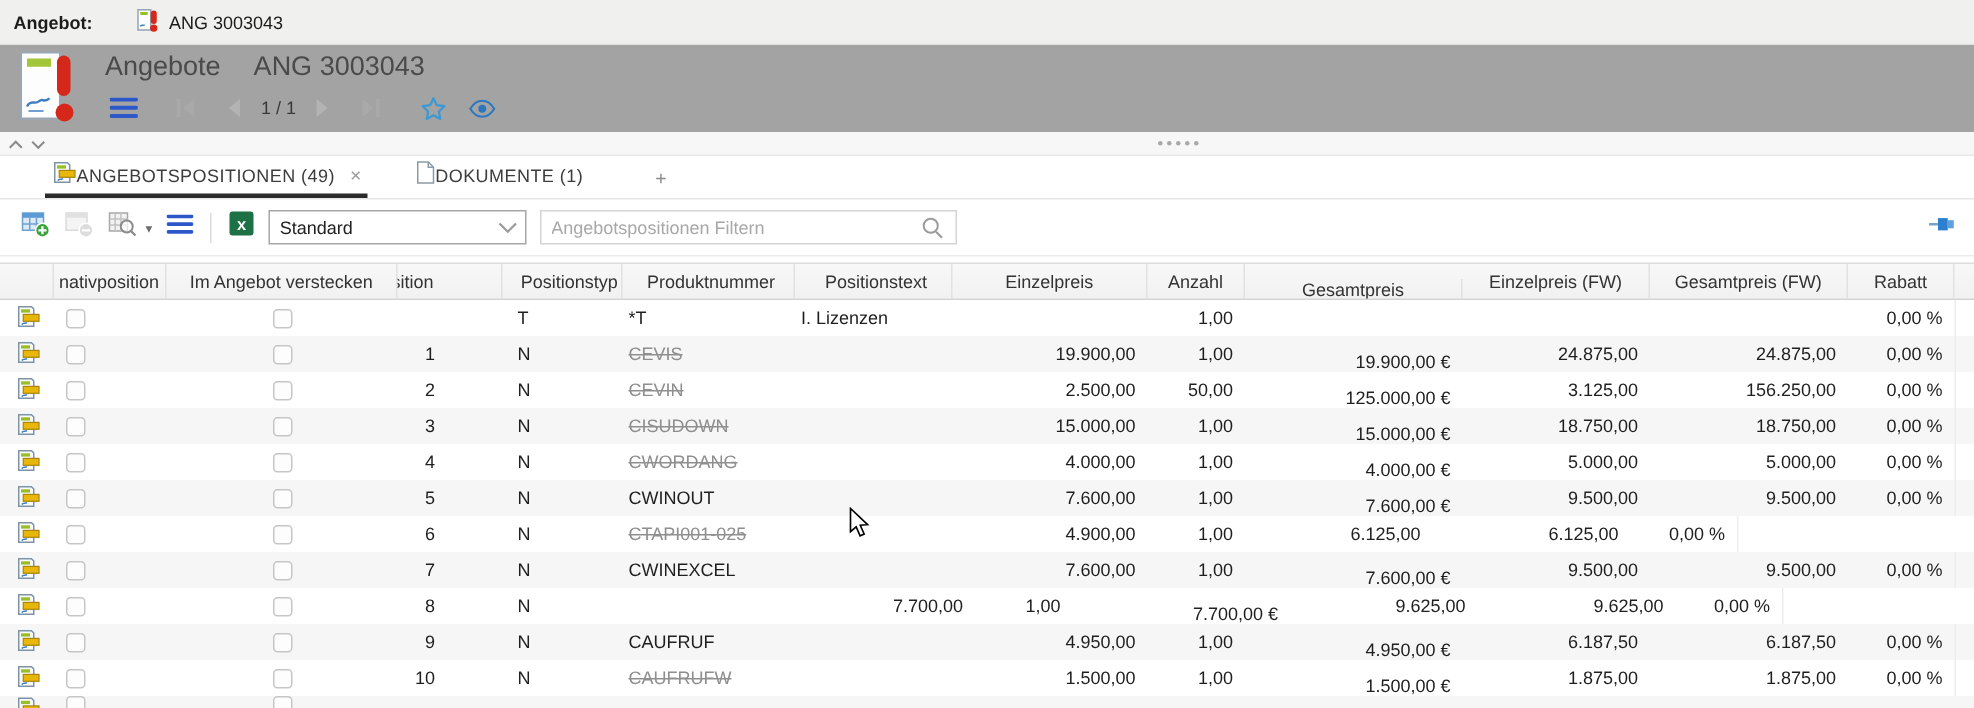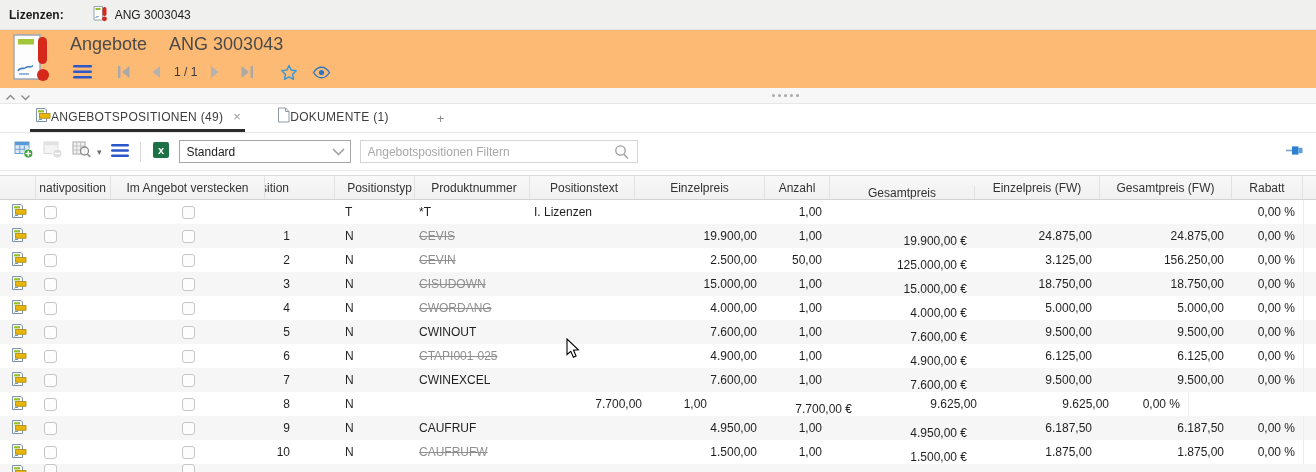--- a/index.html
+++ b/index.html
@@ -7,21 +7,21 @@
   body { font-family:"Liberation Sans", sans-serif; color:#2e2e2e; }
   .app { position:relative; width:1316px; height:472px; overflow:hidden; background:#fff; }
 
   
   .history-bar { height:30px; background:#f0f0ef; border-bottom:1px solid #e3e3e3;
     display:flex; align-items:center; padding-left:9px; font-size:12px; }
   .history-label { font-weight:700; color:#1c1c1c; margin-right:28px; }
   .history-item { display:flex; align-items:center; gap:6px; color:#1c1c1c; cursor:default; }
 
   
-  .record-header { height:58px; background:#fdba74; display:flex; align-items:flex-start; }
+  .record-header { height:58px; background:#a3a3a3; display:flex; align-items:flex-start; }
   .big-icon { margin:3px 0 0 10px; }
   .record-main { margin-left:14px; }
   .title-row { display:flex; gap:22px; font-size:18px; color:#4a4a4a; margin-top:4px; }
   .actions-row { display:flex; align-items:center; margin-top:7px; }
   .icon-btn { display:inline-flex; align-items:center; justify-content:center; width:24px; height:20px; cursor:pointer; }
   .pager-text { font-size:12px; color:#3a3a3a; margin:0 6px; }
   .gap-l { margin-left:18px; } .gap-m { margin-left:8px; }
 
   
   .splitter { position:relative; height:16px; background:#f7f7f7; border-bottom:1px solid #e7e7e7;
@@ -89,21 +89,21 @@
       <rect x="4" y="3.2" width="6" height="2.2" fill="#97bf2a"></rect>
       <rect x="5.5" y="6.6" width="10.5" height="4.6" fill="#e8b70a" stroke="#a8850b" stroke-width=".8"></rect>
       <path d="M4.5 13.3c1.2-1.6 2.2-.3 3.5-1.2" stroke="#3f7ec0" fill="none"></path>
     </g>
   </defs>
 </svg>
 
 <div class="app">
 
   <div class="history-bar">
-    <span class="history-label">Lizenzen:</span>
+    <span class="history-label">Angebot:</span>
     <span class="history-item">
       <span>
         <svg width="17" height="17" viewBox="0 0 17 17">
           <path d="M2 1.5h8.5v13.5H2z" fill="#fdfdfd" stroke="#93a3b2"></path>
           <rect x="3.5" y="3" width="5" height="2" fill="#97bf2a"></rect>
           <path d="M3.5 12.5c1-1.2 2-.3 3-.9" stroke="#3f7ec0" fill="none"></path>
           <rect x="10.5" y="2" width="4" height="9" rx="2" fill="#d5281b"></rect>
           <circle cx="12.5" cy="13.8" r="2.4" fill="#d5281b"></circle>
         </svg>
       </span>
@@ -458,21 +458,20 @@
           </div>
     <div class="cell c-hide">
             <span class="checkbox"></span>
           </div>
     <div class="cell c-pos">6</div>
     <div class="cell c-typ">N</div>
     <div class="cell c-prod strike">CTAPI001-025</div>
     <div class="cell c-text"></div>
     <div class="cell c-ep num">4.900,00</div>
     <div class="cell c-anz num">1,00</div>
-    <div class="cell c-gp num">4.900,00 €</div>
     <div class="cell c-epfw num">6.125,00</div>
     <div class="cell c-gpfw num">6.125,00</div>
     <div class="cell c-rab num">0,00 %</div>
     <div class="cell c-last"></div>
   </div>
         <div class="row alt">
     <div class="cell c-icon">
             <span>
       <svg width="17" height="16" viewBox="0 0 17 16">
                 <use href="#tag-doc"></use>

